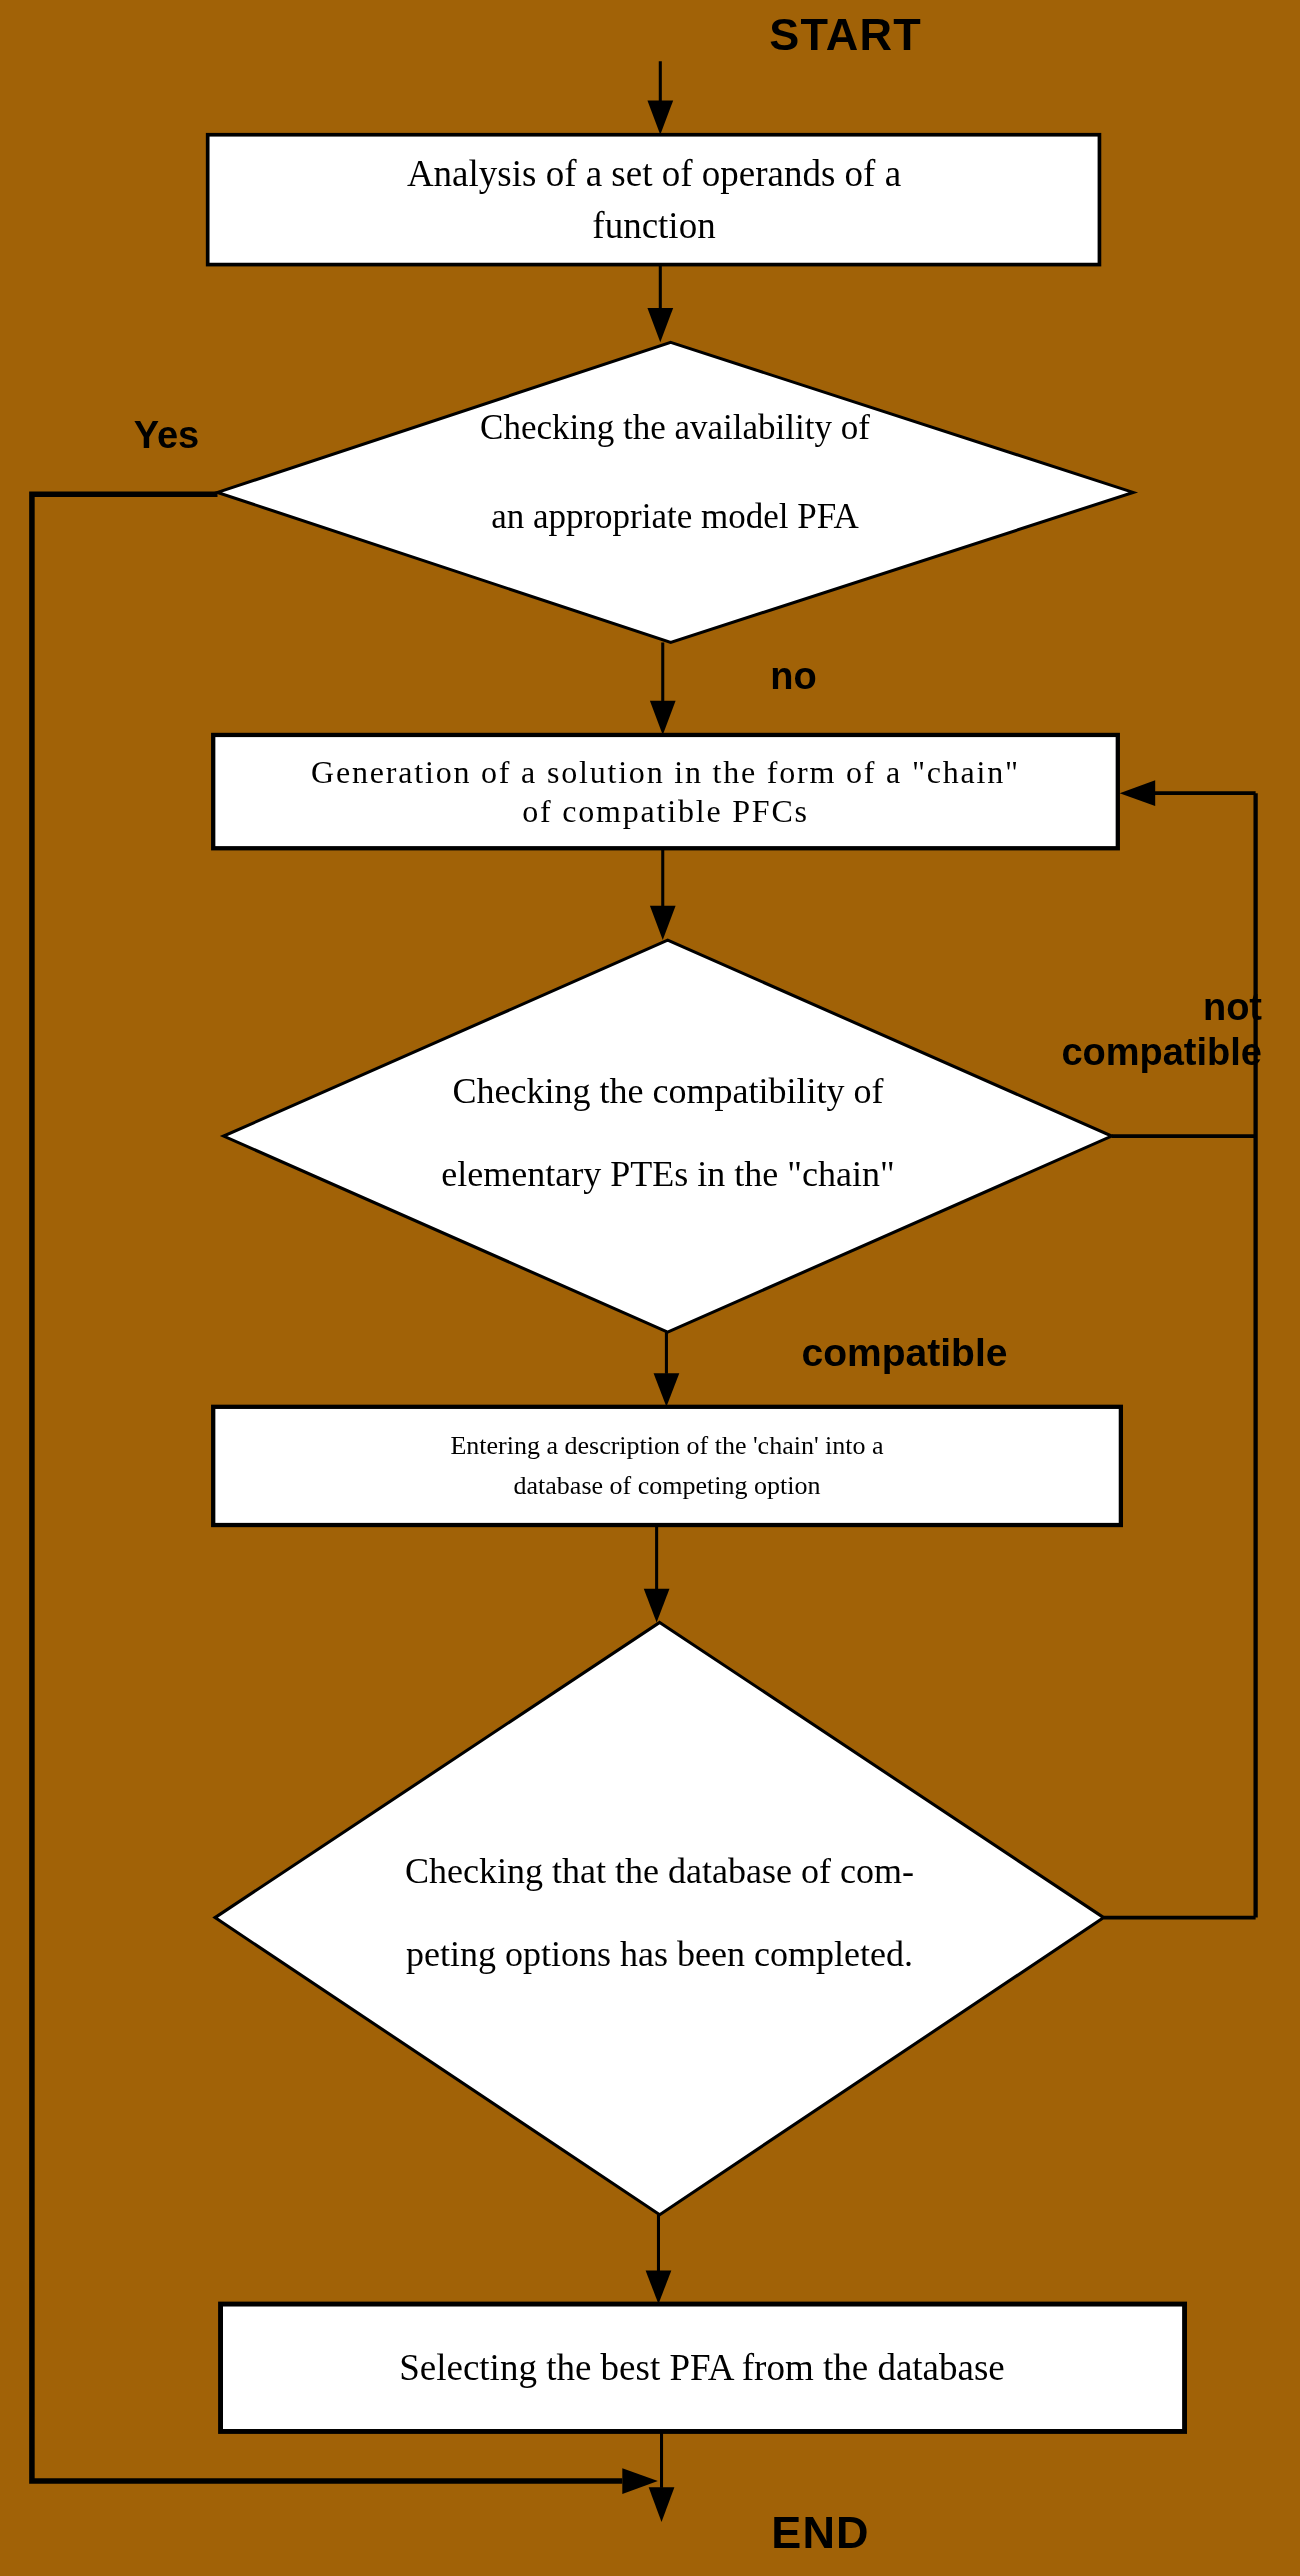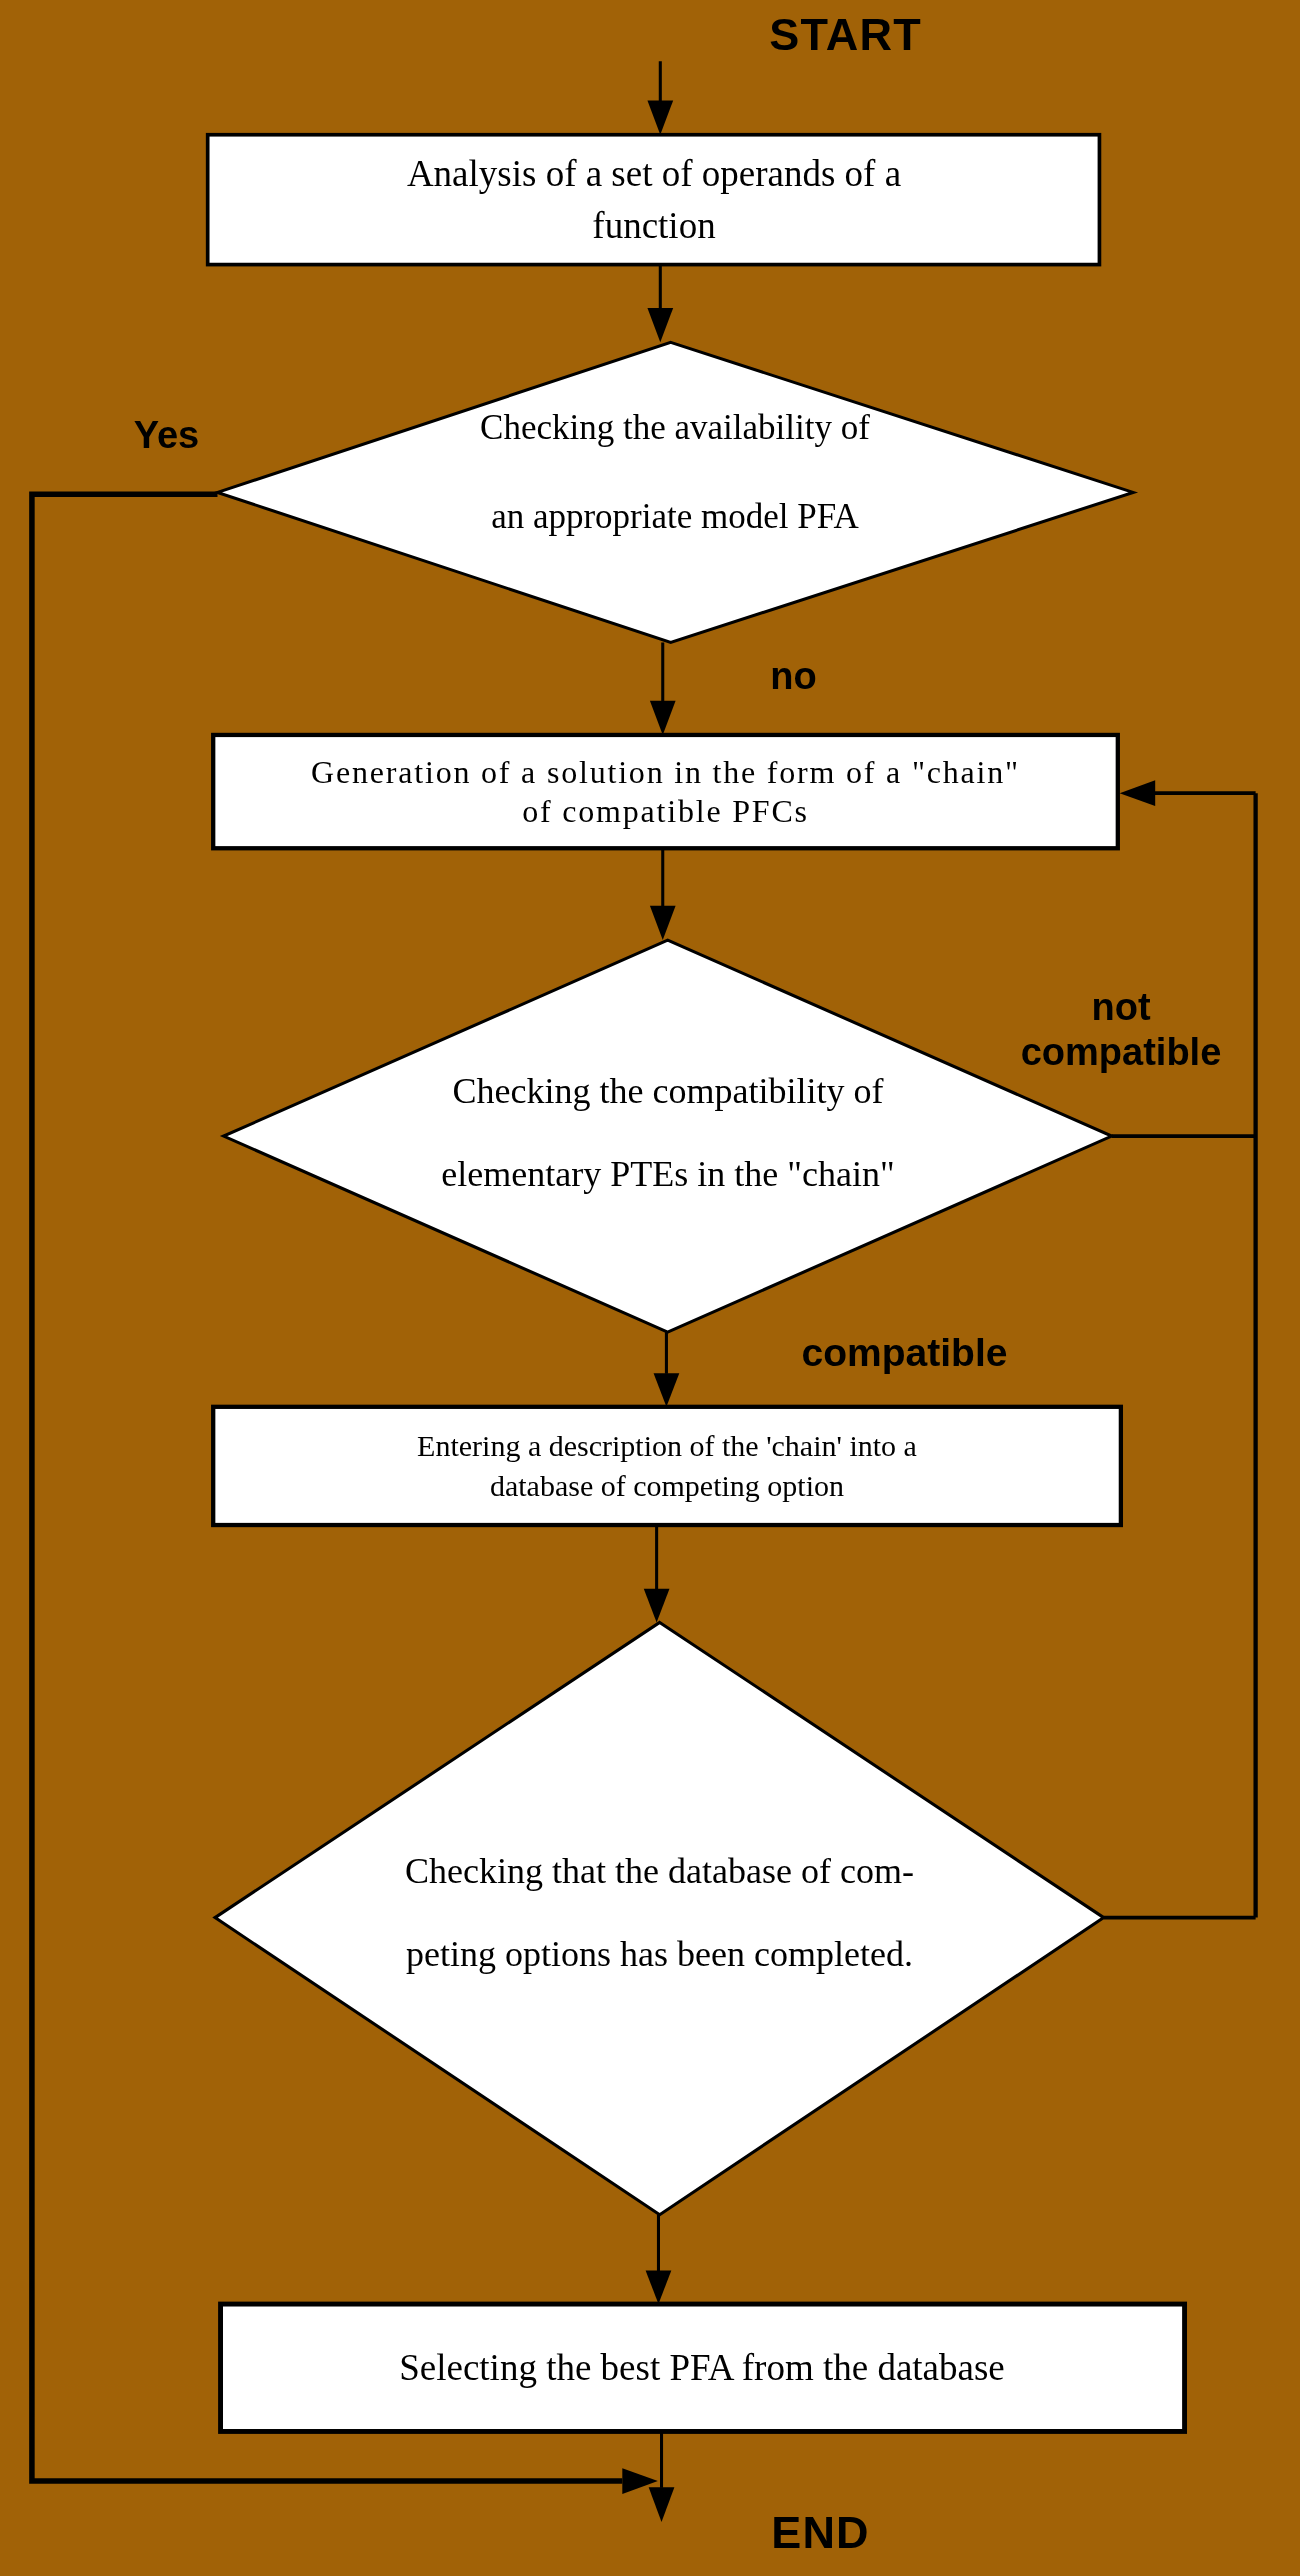--- a/index.html
+++ b/index.html
@@ -119,35 +119,35 @@
 
   <div class="txt sans" style="left:720px;top:652px;width:147px;height:48px;font-size:38px;">
     <div>no</div>
   </div>
 
   <div class="txt serif" style="left:213px;top:735px;width:905px;height:113px;font-size:32px;line-height:39px;letter-spacing:1.8px;">
     <div>Generation of a solution in the form of a "chain"</div>
     <div>of compatible PFCs</div>
   </div>
 
-  <div class="txt sans" style="left:980px;top:984px;width:282px;height:92px;font-size:38px;line-height:45px;">
+  <div class="txt sans" style="left:980px;top:984px;width:282px;height:92px;font-size:38px;line-height:45px;align-items:flex-end;">
     <div>not</div>
     <div>compatible</div>
   </div>
 
   <div class="txt serif" style="left:224px;top:1050px;width:888px;height:165px;font-size:36px;line-height:83px;">
     <div>Checking the compatibility of</div>
     <div>elementary PTEs in the "chain"</div>
   </div>
 
   <div class="txt sans" style="left:770px;top:1328px;width:269px;height:49px;font-size:39px;">
     <div>compatible</div>
   </div>
 
-  <div class="txt serif" style="left:213px;top:1407px;width:908px;height:118px;font-size:30px;line-height:40px;">
+  <div class="txt serif" style="left:213px;top:1407px;width:908px;height:118px;font-size:26px;line-height:40px;">
     <div>Entering a description of the 'chain' into a</div>
     <div>database of competing option</div>
   </div>
 
   <div class="txt serif" style="left:215px;top:1829px;width:889px;height:167px;font-size:36px;line-height:83px;">
     <div>Checking that the database of com-</div>
     <div>peting options has been completed.</div>
   </div>
 
   <div class="txt serif" style="left:220px;top:2304px;width:964px;height:127px;font-size:37px;">

